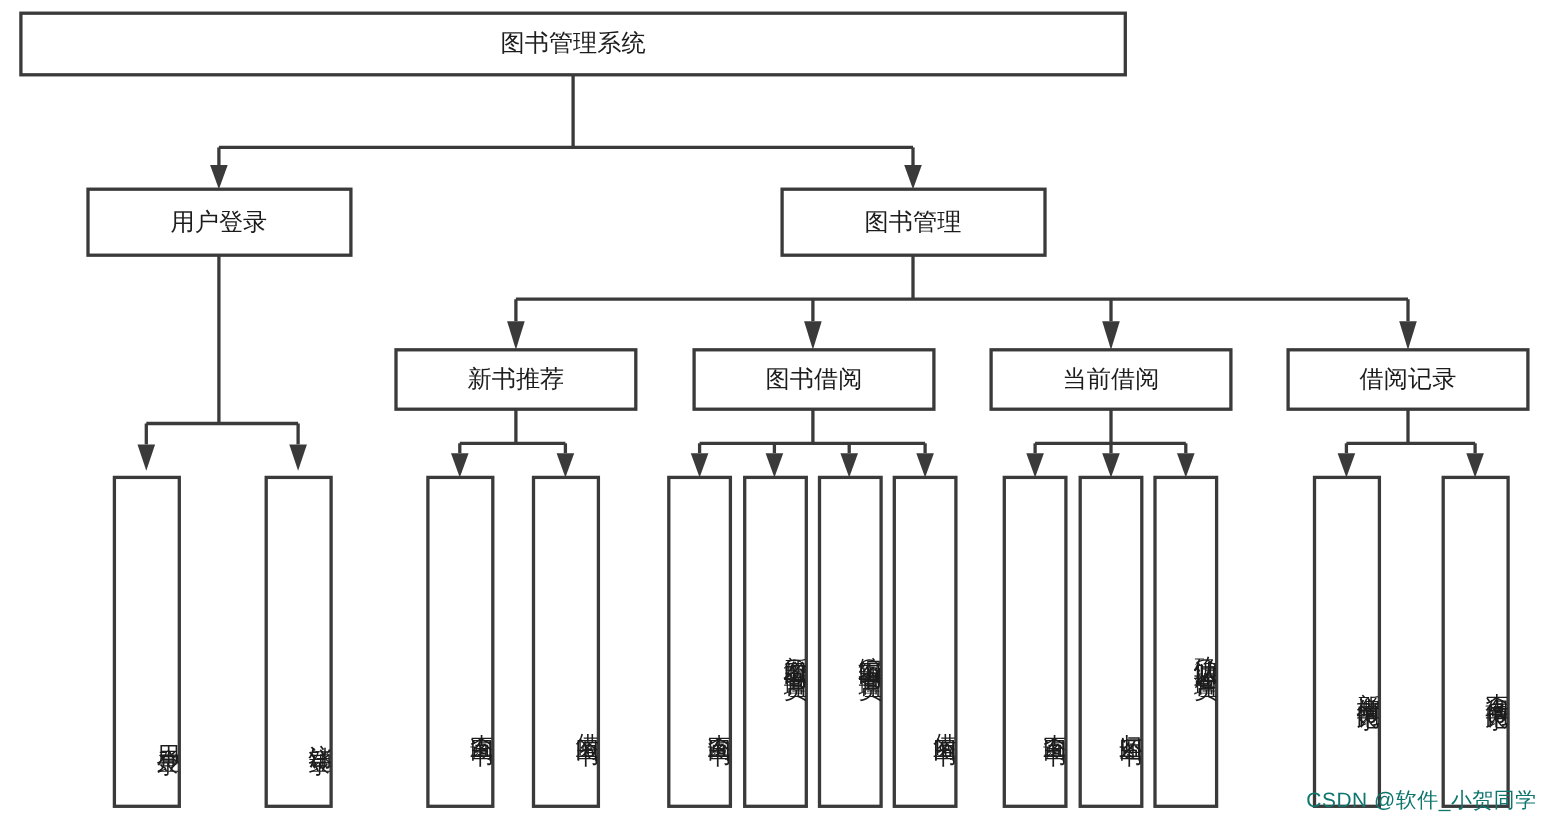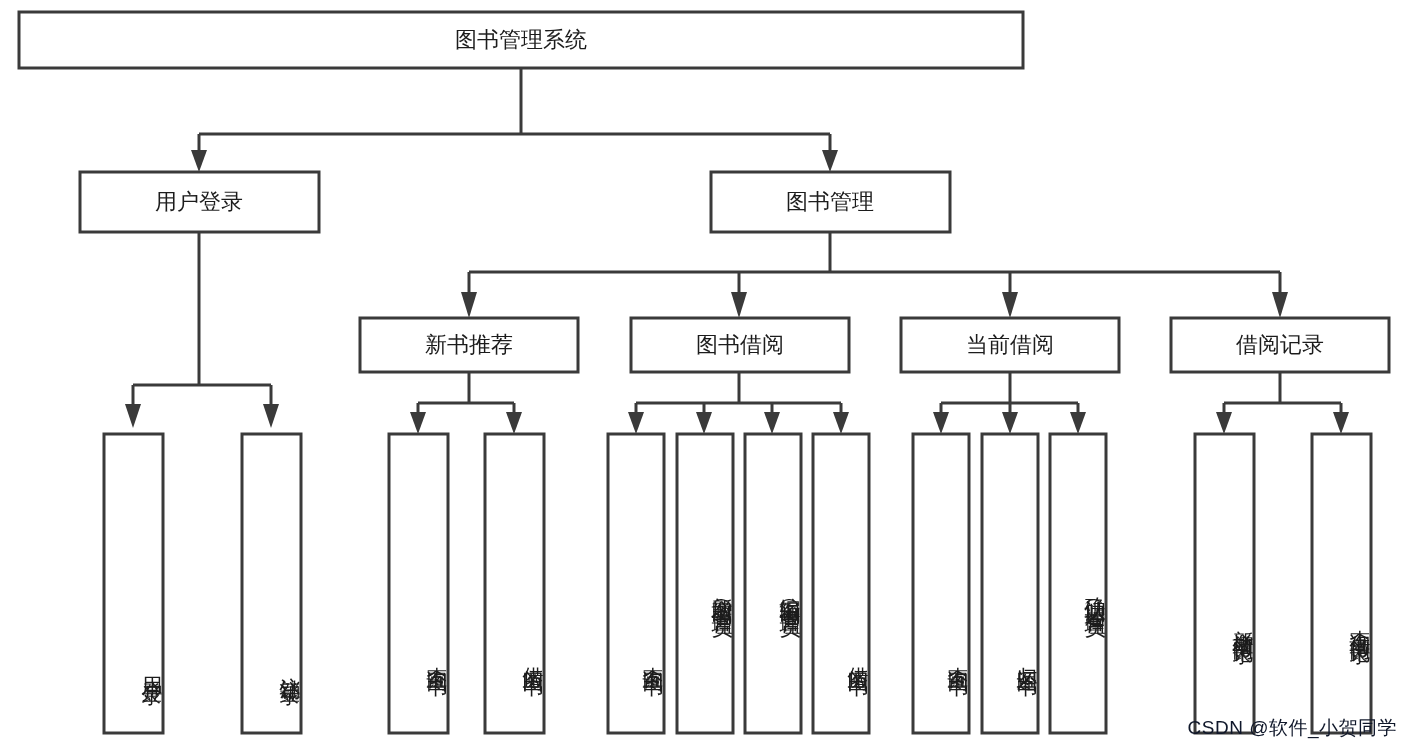--- a/index.html
+++ b/index.html
@@ -69,21 +69,21 @@
     justify-content: center;
     pointer-events: none;
     user-select: none;
   }
   .watermark {
     position: absolute;
     right: 8px;
     bottom: 6px;
     font-family: "Liberation Sans", "DejaVu Sans", sans-serif;
     font-size: 19px;
-    color: #0f172a;
+    color: #0f766e;
     letter-spacing: 0.5px;
     white-space: nowrap;
     user-select: none;
   }
 </style>
 </head>
 <body>
 
 <div id="diagram-root">
 

